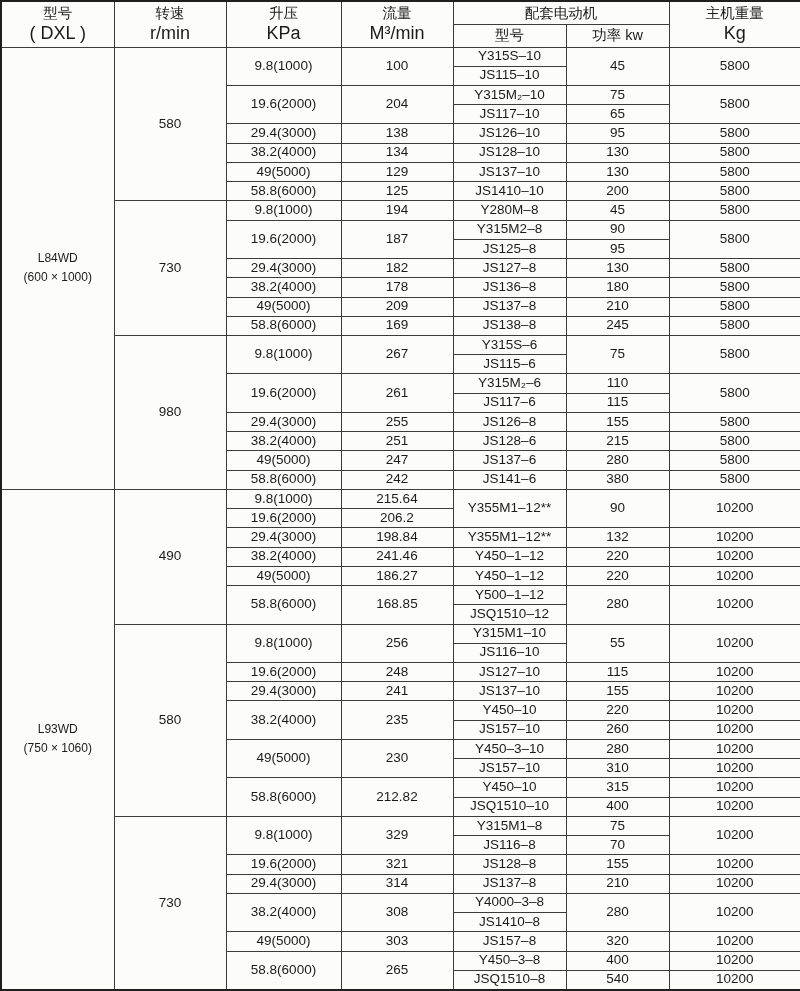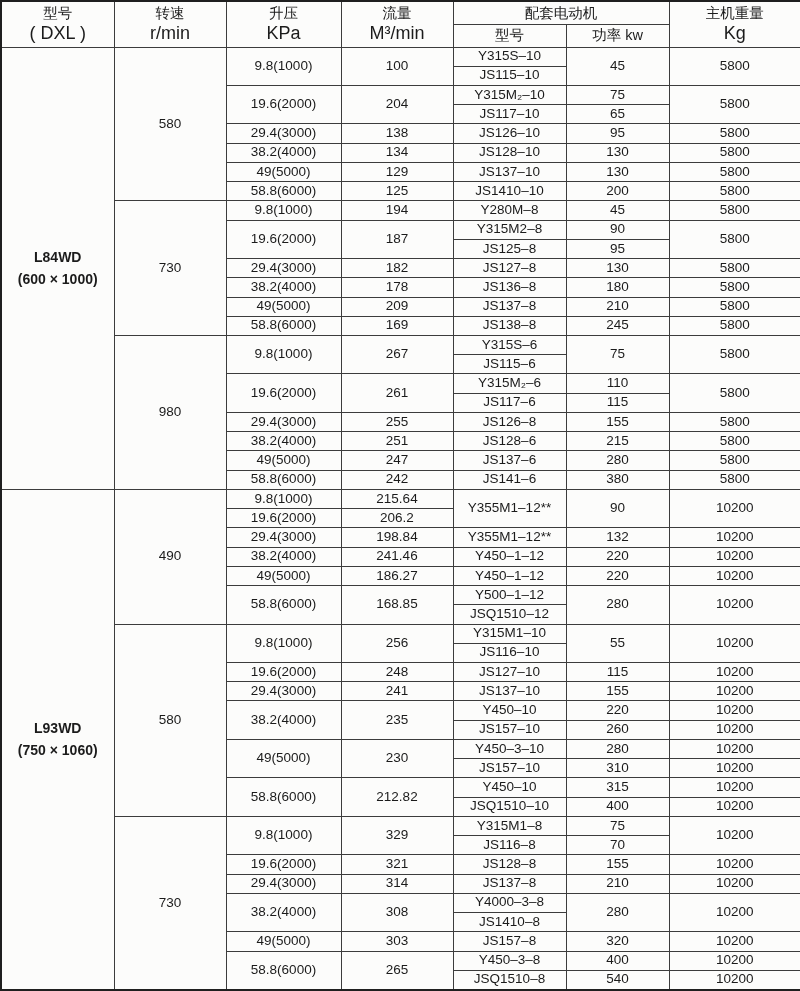--- a/index.html
+++ b/index.html
@@ -29,23 +29,22 @@
     font-weight: normal;
     line-height: 1.25;
     overflow: hidden;
   }
   thead tr { height: 23px; }
   tbody tr { height: 19px; }
   th { font-size: 14.5px; }
   th .hline2 { font-size: 18px; }
   td.model {
     white-space: pre-line;
-    font-size: 14px;
+    font-size: 12px;
     line-height: 1.6;
-    font-weight: bold;
   }
 </style>
 </head>
 <body>
 
 <table class="spec">
   <colgroup>
     <col style="width:113px">
     <col style="width:112px">
     <col style="width:115px">

